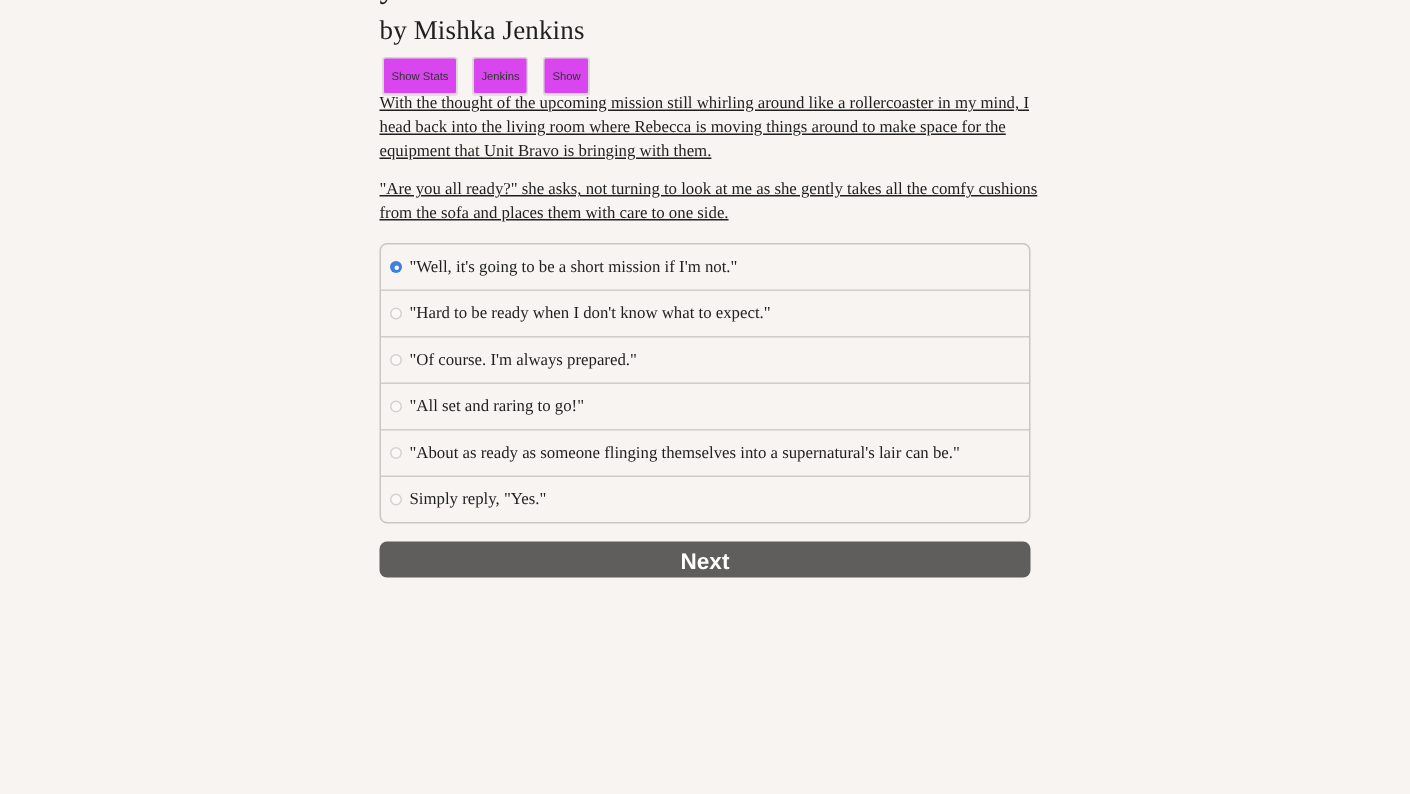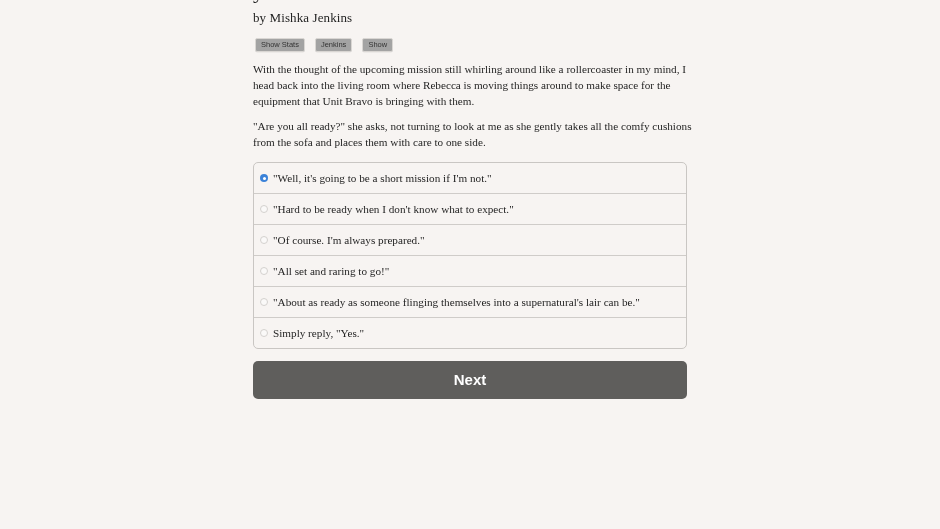--- a/index.html
+++ b/index.html
@@ -27,53 +27,54 @@
       left: 0;
       font-size: 22px;
       height: 30px;
       white-space: nowrap;
       color: #1f1f1f;
     }
     .author {
       position: absolute;
       top: 10px;
       left: 0;
-      font-size: 13px;
+      font-size: 18px;
       letter-spacing: 0.1px;
     }
     .buttons {
       position: absolute;
       top: 38px;
       left: 2px;
       display: flex;
       gap: 10px;
     }
     .small-btn {
       font-family: "Liberation Sans", "DejaVu Sans", sans-serif;
       font-size: 7.5px;
       color: #333;
-      background: #a3a3a3;
+      background: #d946ef;
       border: 1px solid #d9d6d3;
       border-radius: 2px;
       padding: 1px 5px 1px 5px;
-      height: 14px;
+      height: 25px;
       line-height: 10px;
       box-shadow: 0 0.5px 0.5px rgba(0,0,0,0.08);
       cursor: pointer;
     }
     .passage {
       position: absolute;
       top: 61px;
       left: 0;
       width: 440px;
       font-size: 11.2px;
       line-height: 16px;
     }
     .passage p {
       margin: 0 0 9px 0;
+      text-decoration: underline;
     }
     .choices {
       position: absolute;
       top: 162px;
       left: 0;
       width: 432px;
       border: 1px solid #c9c6c3;
       border-radius: 5px;
       background: #f7f4f2;
       overflow: hidden;
@@ -111,21 +112,21 @@
       width: 3px;
       height: 3px;
       border-radius: 50%;
       background: #ffffff;
     }
     .next-btn {
       position: absolute;
       top: 361px;
       left: 0;
       width: 434px;
-      height: 38px;
+      height: 24px;
       background: #5f5e5c;
       border-radius: 5px;
       color: #ffffff;
       font-family: "Liberation Sans", "DejaVu Sans", sans-serif;
       font-weight: bold;
       font-size: 15px;
       text-align: center;
       line-height: 26px;
       cursor: pointer;
       border: none;

